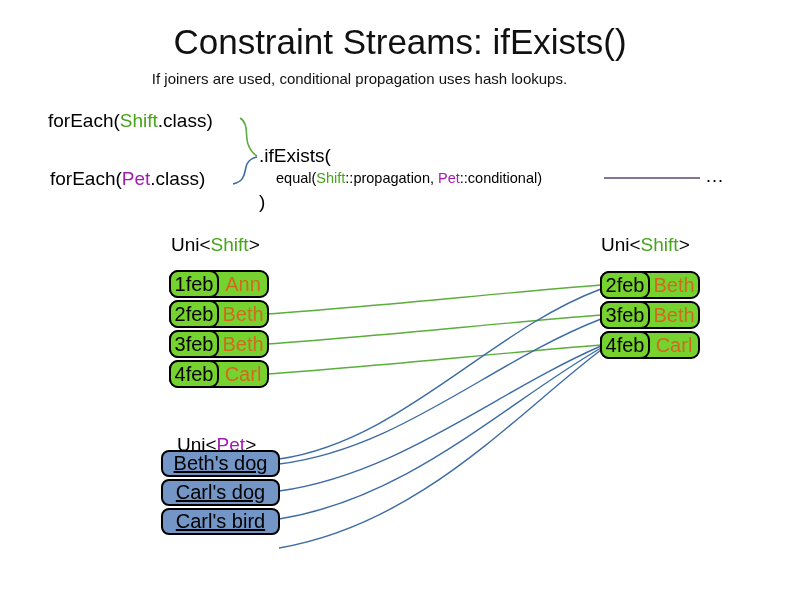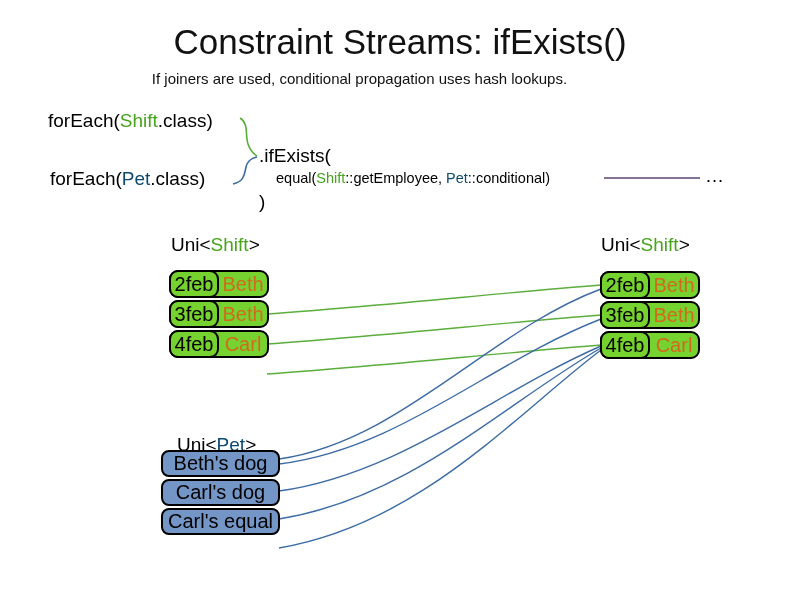--- a/index.html
+++ b/index.html
@@ -6,21 +6,21 @@
   .slide {
     position:relative; width:800px; height:600px; background:#ffffff;
     font-family:"Liberation Sans", sans-serif; overflow:hidden; color:#000;
   }
   .abs { position:absolute; }
   .title { left:0; top:22px; width:800px; text-align:center; font-size:35px; letter-spacing:0; color:#111; white-space:nowrap; }
   .subtitle { left:0; top:70px; width:719px; text-align:center; font-size:15px; color:#111; }
   .code-lg { font-size:19px; white-space:nowrap; }
   .code-sm { font-size:14.5px; white-space:nowrap; }
   .green-t { color:#47A41D; }
-  .blue-t  { color:#0c4a6e;text-align:center; }
+  .blue-t  { color:#a21caf;text-align:center; }
   .orange-t{ color:#D2691E; }
   svg.overlay { position:absolute; left:0; top:0; z-index:1; pointer-events:none; }
   .tbl { z-index:2; }
   .uni-header { font-size:19px; white-space:nowrap; z-index:2; }
   .shift-row {
     box-sizing:border-box; width:100px; height:28px; margin-bottom:2px;
     background:#76D32F; border:2px solid #000; border-radius:9px;
     display:flex; align-items:center;
   }
   .date-cell {
@@ -28,21 +28,21 @@
     margin:-2px 0 -2px -2px; background:#76D32F;
     border:2px solid #000; border-radius:9px;
     display:flex; align-items:center; justify-content:center;
     font-size:20px; color:#000;
   }
   .name-cell { flex:1; text-align:center; font-size:20px; }
   .pet-row {
     box-sizing:border-box; width:119px; height:27px; margin-bottom:2px;
     background:#7396C6; border:2px solid #000; border-radius:8px;
     display:flex; align-items:center; justify-content:center;
-    font-size:20px; color:#000;
+    font-size:20px; color:#000;text-decoration:underline;
   }
   .annotation { font-size:20px; line-height:26px; color:#B22222; white-space:nowrap; z-index:2; }
 </style>
 </head>
 <body>
 
 <div class="slide">
 
   <svg class="overlay" width="800" height="600" viewBox="0 0 800 600">
 
@@ -64,29 +64,33 @@
 
   <div class="abs title">Constraint Streams: ifExists()</div>
   <div class="abs subtitle">If joiners are used, conditional propagation uses hash lookups.</div>
 
   <div class="abs code-lg" style="left:48px; top:110px;"><span>forEach(</span><span class="green-t">Shift</span><span>.class)</span></div>
 
   <div class="abs code-lg" style="left:50px; top:168px;"><span>forEach(</span><span class="blue-t">Pet</span><span>.class)</span></div>
 
   <div class="abs code-lg" style="left:259px; top:145px;">.ifExists(</div>
 
-  <div class="abs code-sm" style="left:276px; top:170px;"><span>equal(</span><span class="green-t">Shift</span><span>::getEmployee, </span><span class="blue-t">Pet</span><span>::conditional)</span></div>
+  <div class="abs code-sm" style="left:276px; top:170px;"><span>equal(</span><span class="green-t">Shift</span><span>::propagation, </span><span class="blue-t">Pet</span><span>::conditional)</span></div>
 
   <div class="abs code-lg" style="left:259px; top:191px;">)</div>
 
   <div class="abs code-lg" style="left:705px; top:165px;">…</div>
 
   <div class="abs uni-header" style="left:171px; top:234px;"><span>Uni&lt;</span><span class="green-t">Shift</span><span>&gt;</span></div>
 
   <div class="abs tbl" style="left:169px; top:270px;">
+    <div class="shift-row">
+      <div class="date-cell">1feb</div>
+      <div class="name-cell orange-t">Ann</div>
+    </div>
     <div class="shift-row">
       <div class="date-cell">2feb</div>
       <div class="name-cell orange-t">Beth</div>
     </div>
     <div class="shift-row">
       <div class="date-cell">3feb</div>
       <div class="name-cell orange-t">Beth</div>
     </div>
     <div class="shift-row">
       <div class="date-cell">4feb</div>
@@ -109,17 +113,17 @@
       <div class="date-cell">4feb</div>
       <div class="name-cell orange-t">Carl</div>
     </div>
   </div>
 
   <div class="abs uni-header" style="left:177px; top:434px;"><span>Uni&lt;</span><span class="blue-t">Pet</span><span>&gt;</span></div>
 
   <div class="abs tbl" style="left:161px; top:450px;">
     <div class="pet-row">Beth's dog</div>
     <div class="pet-row">Carl's dog</div>
-    <div class="pet-row">Carl's equal</div>
+    <div class="pet-row">Carl's bird</div>
   </div>
 
 
 </div>
 
 </body></html>

